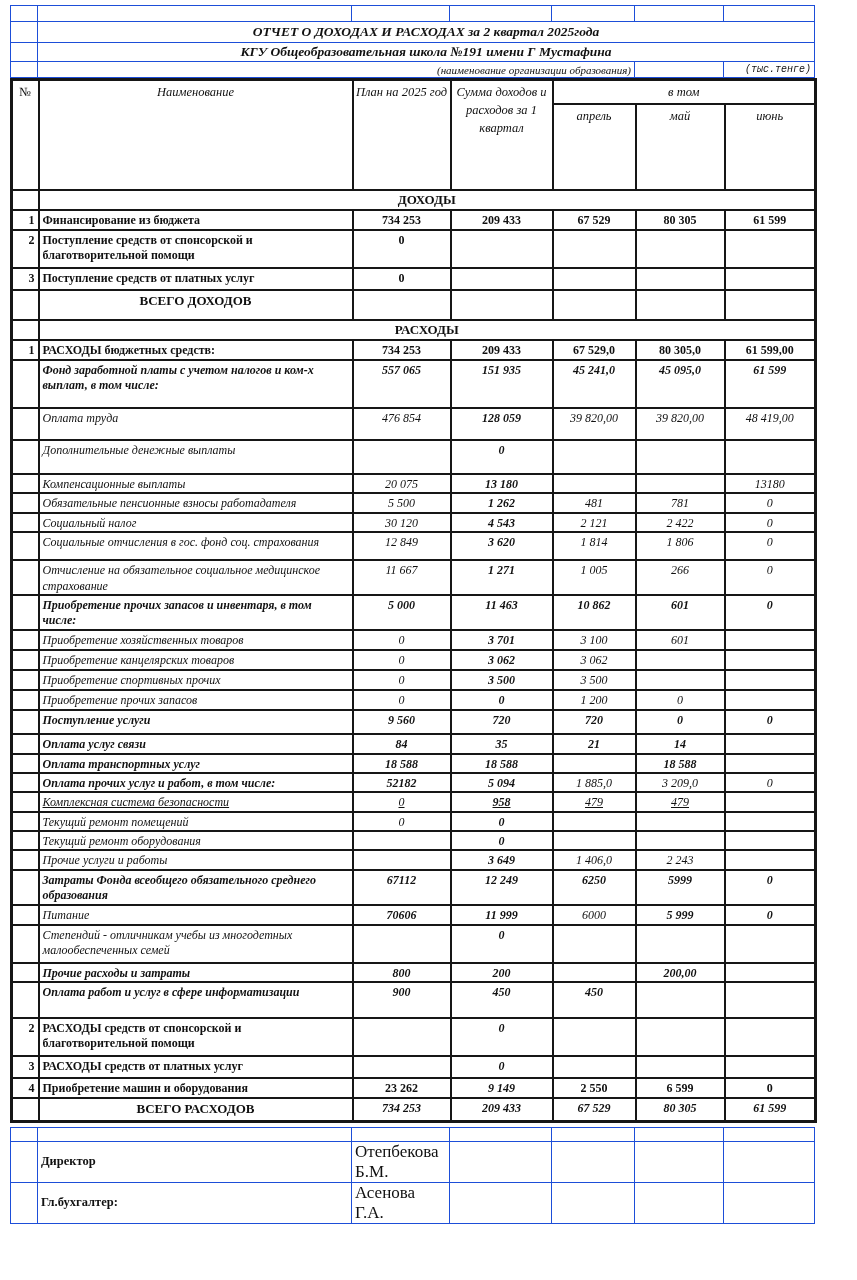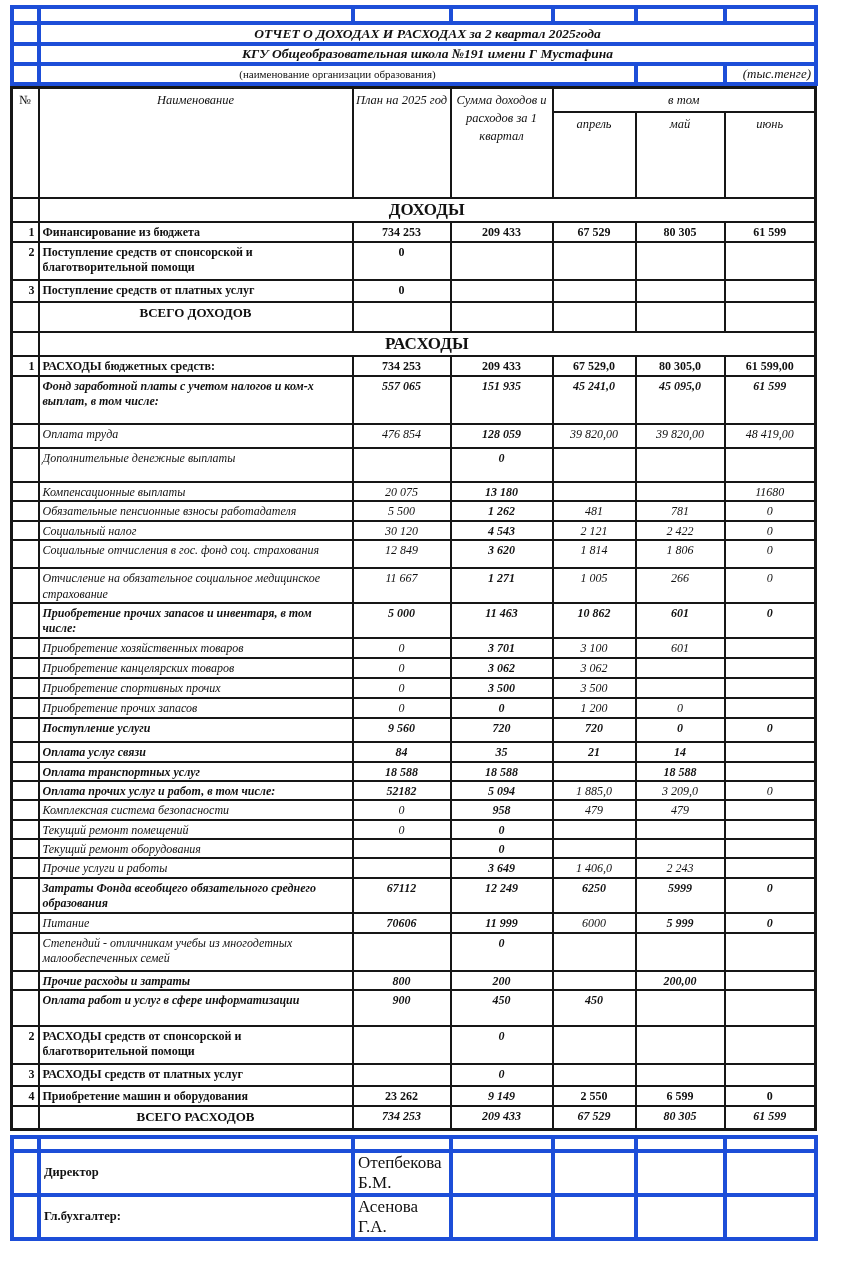--- a/index.html
+++ b/index.html
@@ -6,28 +6,28 @@
   html,body { background:#ffffff; }
   body {
     width:857px; height:1280px; overflow:hidden;
     font-family:"Liberation Serif","DejaVu Serif",serif;
     color:#111111;
   }
   .page { width:857px; height:1280px; padding:5px 0 0 10px; background:#ffffff; }
 
   
   table.grid { border-collapse:collapse; table-layout:fixed; width:804px; }
-  table.grid td { border:4px solid #1d4ed8; padding:0 3px; vertical-align:middle; overflow:hidden; }
+  table.grid td { border:1px solid #1d4ed8; padding:0 3px; vertical-align:middle; overflow:hidden; }
   .top-grid .r-blank td { height:16px; }
   .top-grid .r-title td { height:21px; }
   .top-grid .r-org td { height:19px; }
   .top-grid .r-note td { height:16px; }
   .title-cell { text-align:center; font-weight:bold; font-style:italic; font-size:13.5px; }
-  .note-cell { text-align:center; font-size:11px; }
-  .units-cell { text-align:right; font-style:italic; font-size:13px; }
+  .note-cell { text-align:right; font-style:italic; font-size:11px; }
+  .units-cell { text-align:right; font-style:italic; font-size:10px;font-family:Liberation Mono, monospace; }
 
   .bottom-grid { margin-top:4px; }
   .bottom-grid .r-blank td { height:14px; }
   .bottom-grid .r-sig td { height:23px; }
   .sig-role { font-weight:bold; font-size:12.5px; }
   .sig-name { font-size:17px; }
 
   
   table.main { border-collapse:collapse; table-layout:fixed; width:804px; border:3px solid #161616; }
   table.main th, table.main td { border:2px solid #161616; overflow:hidden; }
@@ -37,21 +37,21 @@
   }
   th.group-h { line-height:1.05; height:13px; font-size:11.5px; padding:0; }
   tr.months th { height:86px; font-size:12.5px; }
   .b  { font-weight:bold; }
   .i  { font-style:italic; }
   .bi { font-weight:bold; font-style:italic; }
 
   table.main td.num   { text-align:right; vertical-align:top; padding:2px 3px 0 1px; font-size:12px; font-weight:bold; }
   table.main td.label { text-align:left;  vertical-align:top; padding:2px 14px 0 3px; font-size:12px; line-height:1.28; }
   table.main td.val   { text-align:center; vertical-align:top; padding:2px 1px 0 1px; font-size:12px; }
-  table.main td.section-title { text-align:center; font-weight:bold; font-size:17px; padding:1px; vertical-align:middle; }
+  table.main td.section-title { text-align:center; font-weight:bold; font-size:13px; padding:1px; vertical-align:middle; }
   table.main td.total-label   { text-align:center; font-weight:bold; font-size:13px; padding:2px; }
 </style>
 </head>
 <body>
 
 <div class="page">
 
   <table class="grid top-grid">
     <colgroup>
       <col style="width:27px">
@@ -169,21 +169,21 @@
         </tr>
         <tr style="height: 48px;">
           <td class="num"></td>
           <td class="label bi">Фонд заработной платы с учетом налогов и ком-х выплат, в том числе:</td>
           <td class="val bi">557 065</td>
           <td class="val bi">151 935</td>
           <td class="val bi">45 241,0</td>
           <td class="val bi">45 095,0</td>
           <td class="val bi">61 599</td>
         </tr>
-        <tr style="height: 24px;">
+        <tr style="height: 32px;">
           <td class="num"></td>
           <td class="label i">Оплата труда</td>
           <td class="val i">476 854</td>
           <td class="val bi">128 059</td>
           <td class="val i">39 820,00</td>
           <td class="val i">39 820,00</td>
           <td class="val i">48 419,00</td>
         </tr>
         <tr style="height: 34px;">
           <td class="num"></td>
@@ -194,21 +194,21 @@
           <td class="val"></td>
           <td class="val"></td>
         </tr>
         <tr style="height: 19px;">
           <td class="num"></td>
           <td class="label i">Компенсационные выплаты</td>
           <td class="val i">20 075</td>
           <td class="val bi">13 180</td>
           <td class="val"></td>
           <td class="val"></td>
-          <td class="val i">11680</td>
+          <td class="val i">13180</td>
         </tr>
         <tr style="height: 17px;">
           <td class="num"></td>
           <td class="label i">Обязательные пенсионные взносы работадателя</td>
           <td class="val i">5 500</td>
           <td class="val bi">1 262</td>
           <td class="val i">481</td>
           <td class="val i">781</td>
           <td class="val i">0</td>
         </tr>
@@ -313,21 +313,21 @@
         </tr>
         <tr style="height: 17px;">
           <td class="num"></td>
           <td class="label bi">Оплата прочих услуг и работ, в том числе:</td>
           <td class="val bi">52182</td>
           <td class="val bi">5 094</td>
           <td class="val i">1 885,0</td>
           <td class="val i">3 209,0</td>
           <td class="val i">0</td>
         </tr>
-        <tr style="height: 15px;">
+        <tr style="height: 15px; text-decoration: underline;">
           <td class="num"></td>
           <td class="label i">Комплексная система безопасности</td>
           <td class="val i">0</td>
           <td class="val bi">958</td>
           <td class="val i">479</td>
           <td class="val i">479</td>
           <td class="val"></td>
         </tr>
         <tr style="height: 17px;">
           <td class="num"></td>

